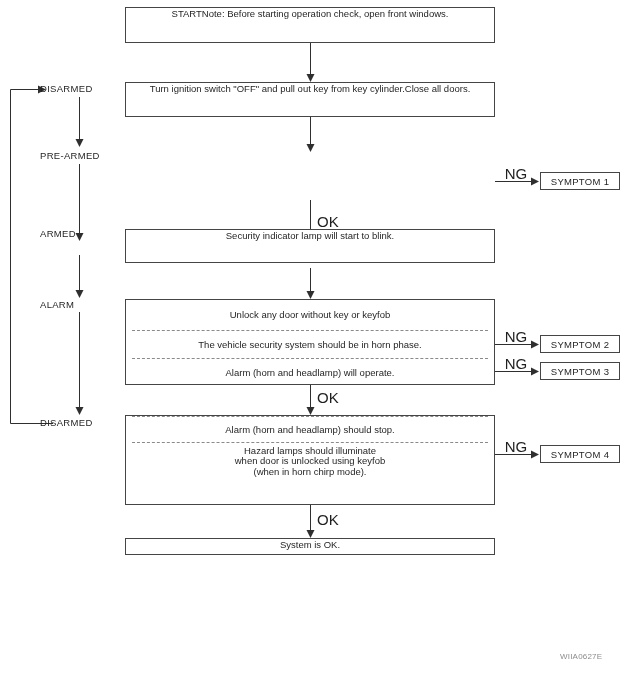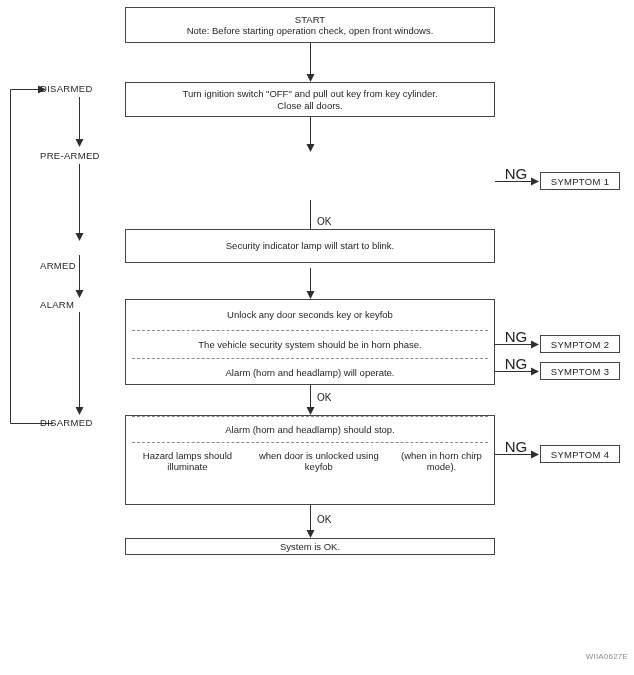--- a/index.html
+++ b/index.html
@@ -8,45 +8,45 @@
     font-family:"Liberation Sans","DejaVu Sans",sans-serif;
     color:#1f1f1f; overflow:hidden;
   }
   .box {
     position:absolute; box-sizing:border-box;
     border:1px solid #454545; background:#ffffff;
     font-size:9.5px; line-height:11.5px;
   }
   .main-box { left:125px; width:370px; }
   .center-col {
-    display:flex; flex-direction:column; align-items:center; justify-content:center;
+    display:flex; flex-direction:row; align-items:flex-start; justify-content:center;
     text-align:center;
   }
   .multi { display:flex; flex-direction:column; }
   .row {
     display:flex; align-items:center; justify-content:center;
     text-align:center; flex:0 0 auto;
   }
   .sep { height:0; border-top:1px dashed #8a8a8a; margin:0 6px; flex:0 0 auto; }
   .rail-label {
     position:absolute; left:40px; width:74px; height:12px;
     font-size:9.5px; letter-spacing:0.3px; line-height:12px;
   }
   .flow-label {
-    position:absolute; font-size:10px; line-height:12px;
+    position:absolute; font-size:15px; line-height:12px;
   }
   .ng-label { position:absolute; width:32px; text-align:center; font-size:15px; line-height:12px; }
   .symptom-box {
     position:absolute; left:540px; width:80px; height:18px; box-sizing:border-box;
     border:1px solid #454545; display:flex; align-items:center; justify-content:center;
     font-size:9.5px; letter-spacing:0.3px;
   }
   .watermark {
     position:absolute; left:560px; top:652px; width:68px;
-    font-size:8px; color:#8c8c8c; text-align:right; letter-spacing:0.2px;
+    font-size:8px; color:#8c8c8c; letter-spacing:0.2px;
   }
   svg.wires { position:absolute; left:0; top:0; width:634px; height:675px; }
   svg.wires path { stroke:#2f2f2f; stroke-width:1; fill:none; }
   svg.wires polygon { fill:#2f2f2f; stroke:none; }
 </style>
 </head>
 <body>
 
 <div id="canvas">
 
@@ -111,52 +111,52 @@
         <polygon points="531,367.5 531,375.5 539,371.5"></polygon>
     </g>
     <g>
       <path d="M495,454.5 H531"></path>
         <polygon points="531,450.5 531,458.5 539,454.5"></polygon>
     </g>
   </svg>
 
   <div class="rail-label" style="top:83px">DISARMED</div>
   <div class="rail-label" style="top:150px">PRE-ARMED</div>
-  <div class="rail-label" style="top:260px">ARMED</div>
+  <div class="rail-label" style="top:228px">ARMED</div>
   <div class="rail-label" style="top:299px">ALARM</div>
   <div class="rail-label" style="top:417px">DISARMED</div>
 
   <div class="box main-box center-col" style="top:7px;height:36px">
     <div>START</div>
     <div>Note: Before starting operation check, open front windows.</div>
   </div>
 
   <div class="box main-box center-col" style="top:82px;height:35px">
     <div>Turn ignition switch "OFF" and pull out key from key cylinder.</div>
     <div>Close all doors.</div>
   </div>
 
 
   <div class="box main-box center-col" style="top:229px;height:34px">
     <div>Security indicator lamp will start to blink.</div>
   </div>
 
   <div class="box main-box multi" style="top:299px;height:86px">
-    <div class="row" style="height:30px">Unlock any door seconds key or keyfob</div>
+    <div class="row" style="height:30px">Unlock any door without key or keyfob</div>
     <div class="sep"></div>
     <div class="row" style="height:27px">The vehicle security system should be in horn phase.</div>
     <div class="sep"></div>
     <div class="row" style="height:27px">Alarm (horn and headlamp) will operate.</div>
   </div>
 
   <div class="box main-box multi" style="top:415px;height:90px">
     <div class="sep"></div>
     <div class="row" style="height:25px">Alarm (horn and headlamp) should stop.</div>
     <div class="sep"></div>
-    <div class="row center-col" style="height:37px;flex-direction:row;line-height:10.5px">
+    <div class="row center-col" style="height:37px;flex-direction:column;line-height:10.5px">
       <div>Hazard lamps should illuminate</div>
       <div>when door is unlocked using keyfob</div>
       <div>(when in horn chirp mode).</div>
     </div>
   </div>
 
   <div class="box main-box center-col" style="top:538px;height:17px">
     <div>System is OK.</div>
   </div>
 

